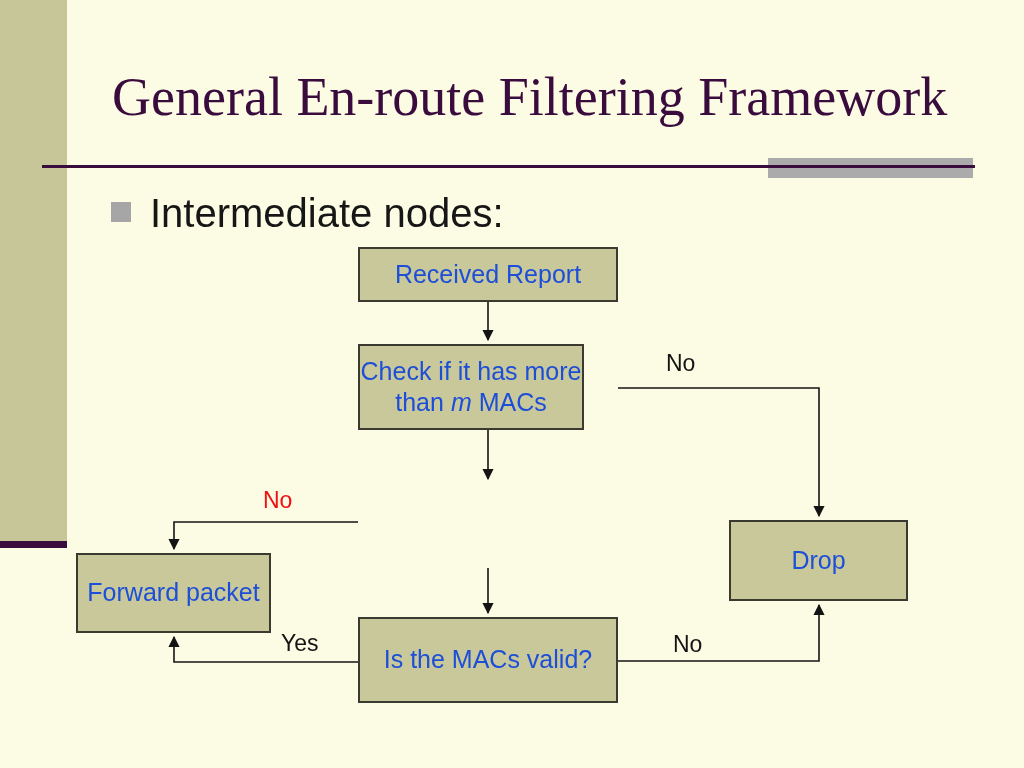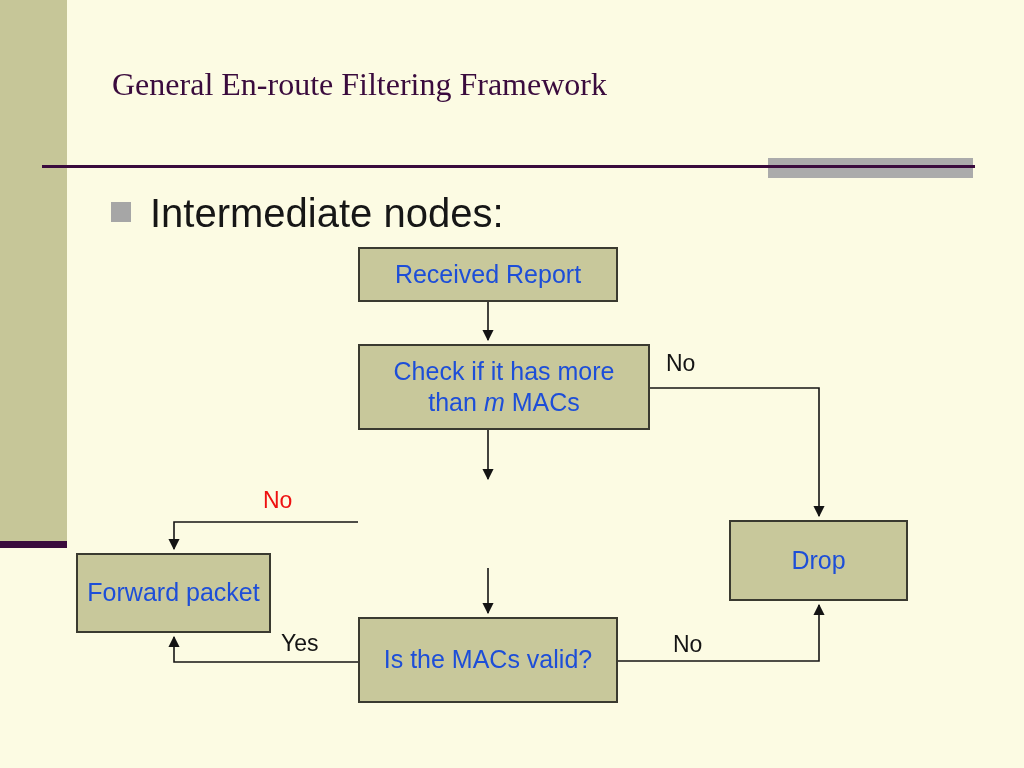--- a/index.html
+++ b/index.html
@@ -20,21 +20,21 @@
     background: var(--bar, #C6C698);
   }
   .left-bar-accent {
     position: absolute; left: 0; top: 541px;
     width: 67px; height: 7px;
     background: var(--title, #3A0B3D);
   }
   .slide-title {
     position: absolute; left: 112px; top: 66px; width: 880px;
     font-family: "Liberation Serif", serif;
-    font-size: 32px; line-height: 1.15;
+    font-size: 54px; line-height: 1.15;
     color: var(--title, #3A0B3D);
     white-space: nowrap;
   }
   .title-rule-gray {
     position: absolute; left: 768px; top: 158px;
     width: 205px; height: 20px;
     background: var(--accent-gray, #ABABAB);
   }
   .title-rule {
     position: absolute; left: 42px; top: 165px;
@@ -55,21 +55,21 @@
     position: absolute;
     background: var(--box-fill, #C8C89B);
     border: 2px solid #3A3A30;
     box-sizing: border-box;
     display: flex; align-items: center; justify-content: center;
     text-align: center;
     font-size: 25px; line-height: 1.25; color: #1d4ed8;
   }
   .fc-box .ital { font-style: italic; }
   .box-received { left: 358px; top: 247px; width: 260px; height: 55px; }
-  .box-check-macs { left: 358px; top: 344px; width: 292px; height: 86px; }
+  .box-check-macs { left: 358px; top: 344px; width: 226px; height: 86px; }
   .box-check-verify { left: 358px; top: 483px; width: 260px; height: 85px; }
   .box-valid { left: 358px; top: 617px; width: 260px; height: 86px; }
   .box-forward { left: 76px; top: 553px; width: 195px; height: 80px; }
   .box-drop { left: 729px; top: 520px; width: 179px; height: 81px; }
   .connectors {
     position: absolute; left: 0; top: 0;
     width: 1024px; height: 768px;
     pointer-events: none;
   }
   .edge-label {

